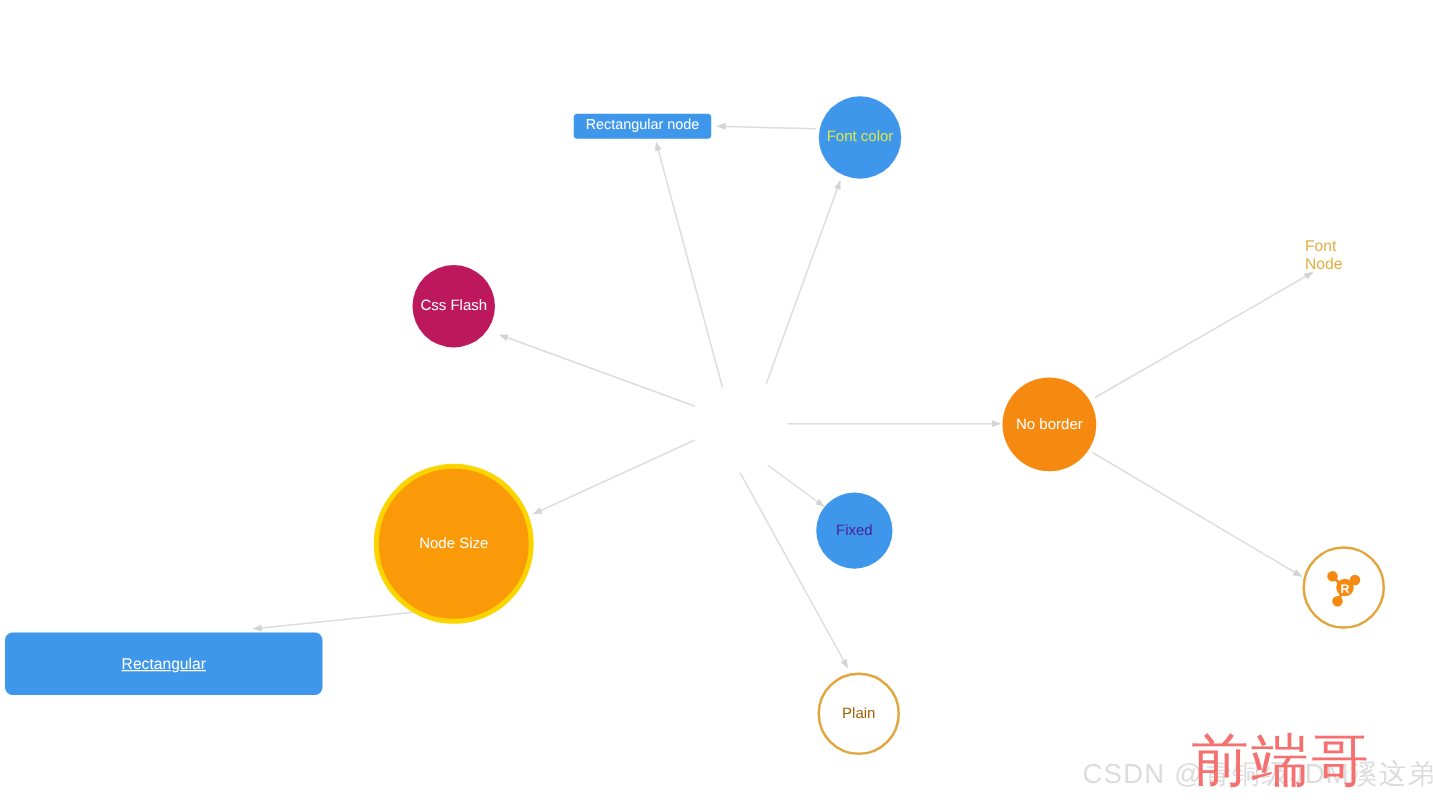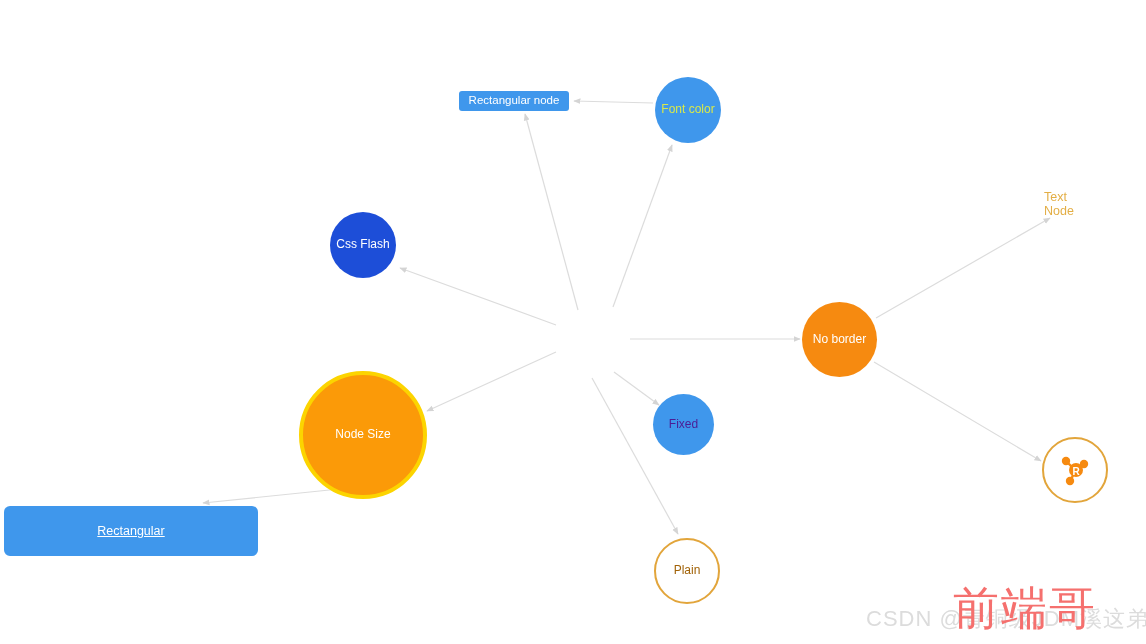--- a/index.html
+++ b/index.html
@@ -32,21 +32,21 @@
     background:#3f97ec;
     border:6px solid #fbd3b0;
     color:#ffffff;font-size:12px;
   }
   .n-font-color{
     left:655px;top:77px;width:66px;height:66px;
     background:#3f97ec;color:#d8e84a;font-size:12px;
   }
   .n-css-flash{
     left:330px;top:212px;width:66px;height:66px;
-    background:#1d4ed8;color:#ffffff;font-size:12px;
+    background:#be185d;color:#ffffff;font-size:12px;
   }
   .n-fixed{
     left:653px;top:394px;width:61px;height:61px;
     background:#3f97ec;color:#4c1d95;font-size:12px;
   }
   .n-no-border{
     left:802px;top:302px;width:75px;height:75px;
     background:#f68a10;color:#ffffff;font-size:12px;
   }
   .n-node-size{
@@ -160,20 +160,20 @@
 
   <div class="node n-rect-node">
     <span class="node-label">Rectangular node</span>
   </div>
 
   <div class="node n-rectangular">
     <span class="node-label">Rectangular</span>
   </div>
 
   <div class="node n-text-node">
-    <span class="node-label">Text
+    <span class="node-label">Font
 Node</span>
   </div>
 
 </div>
 
 <div class="watermark-csdn">CSDN @青铜级JDM溪这弟~</div>
 <div class="watermark-brand">前端哥</div>
 
 </body></html>

